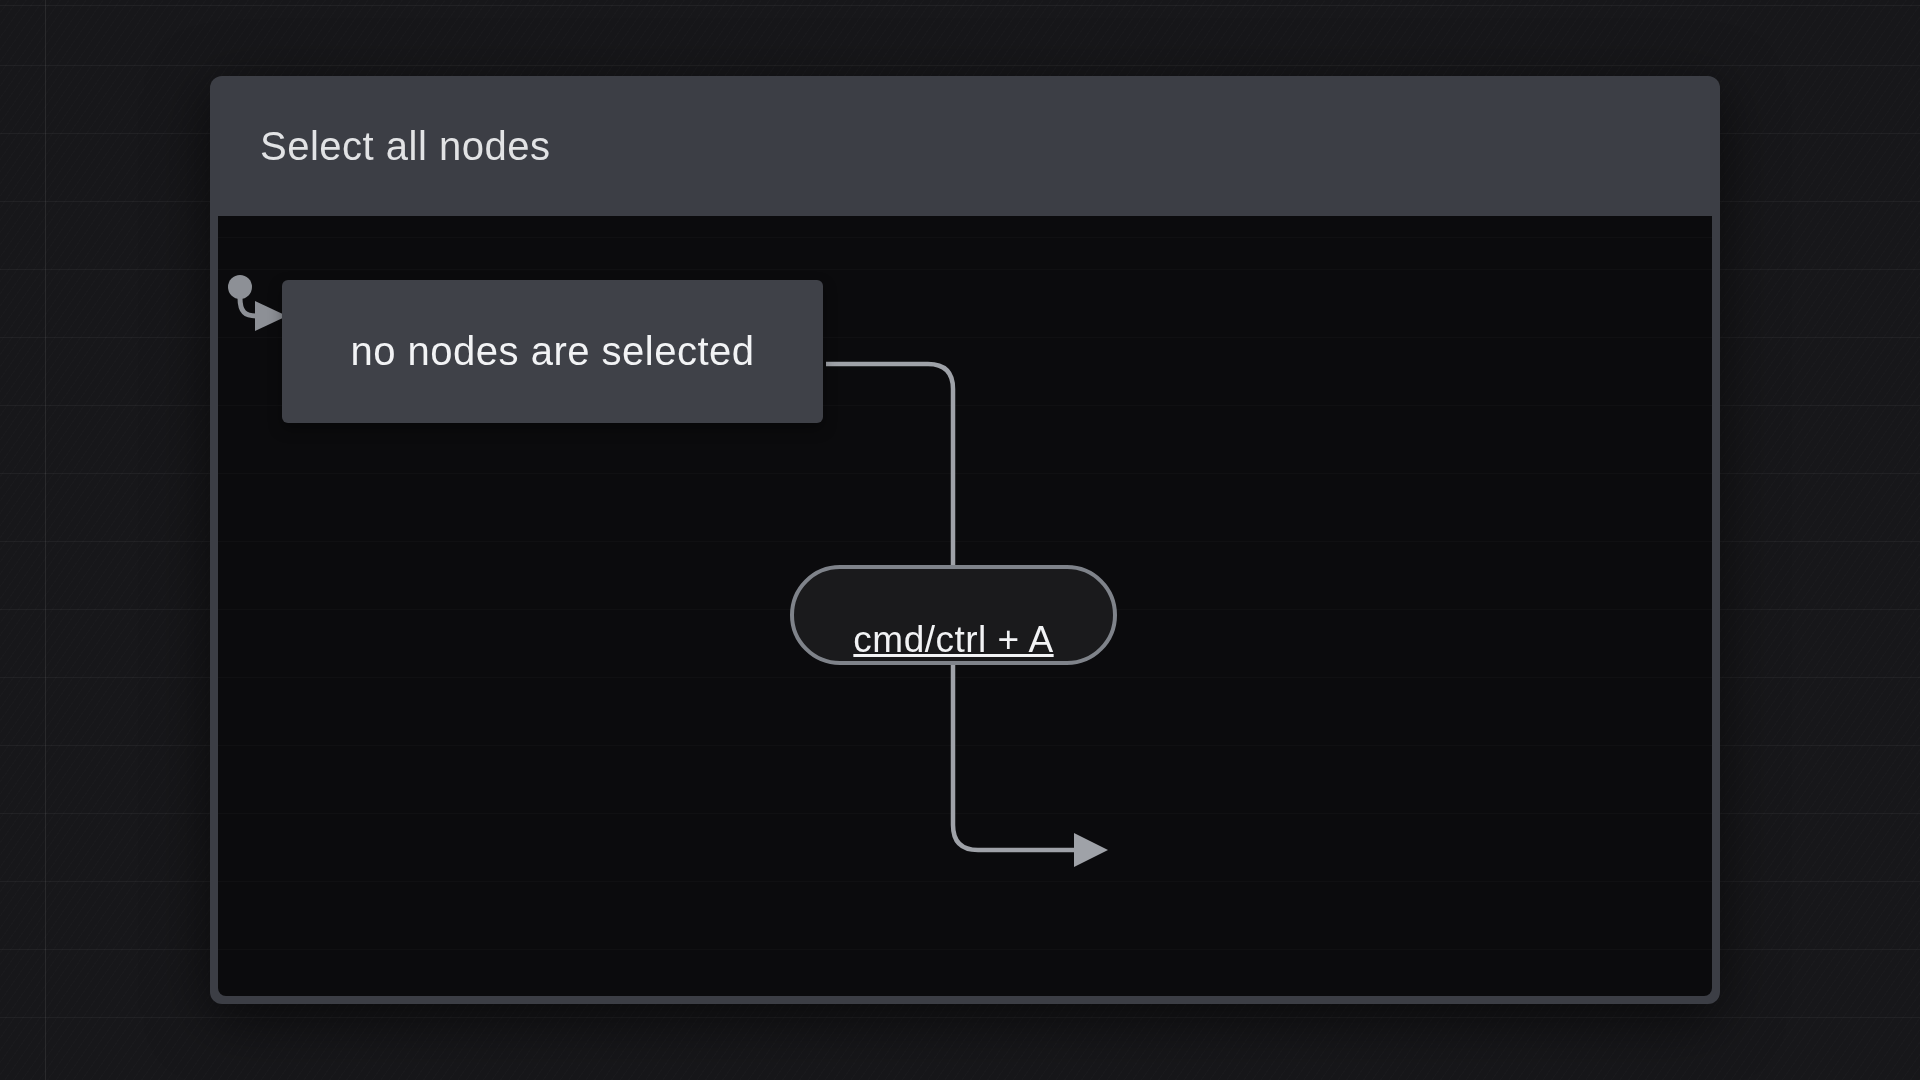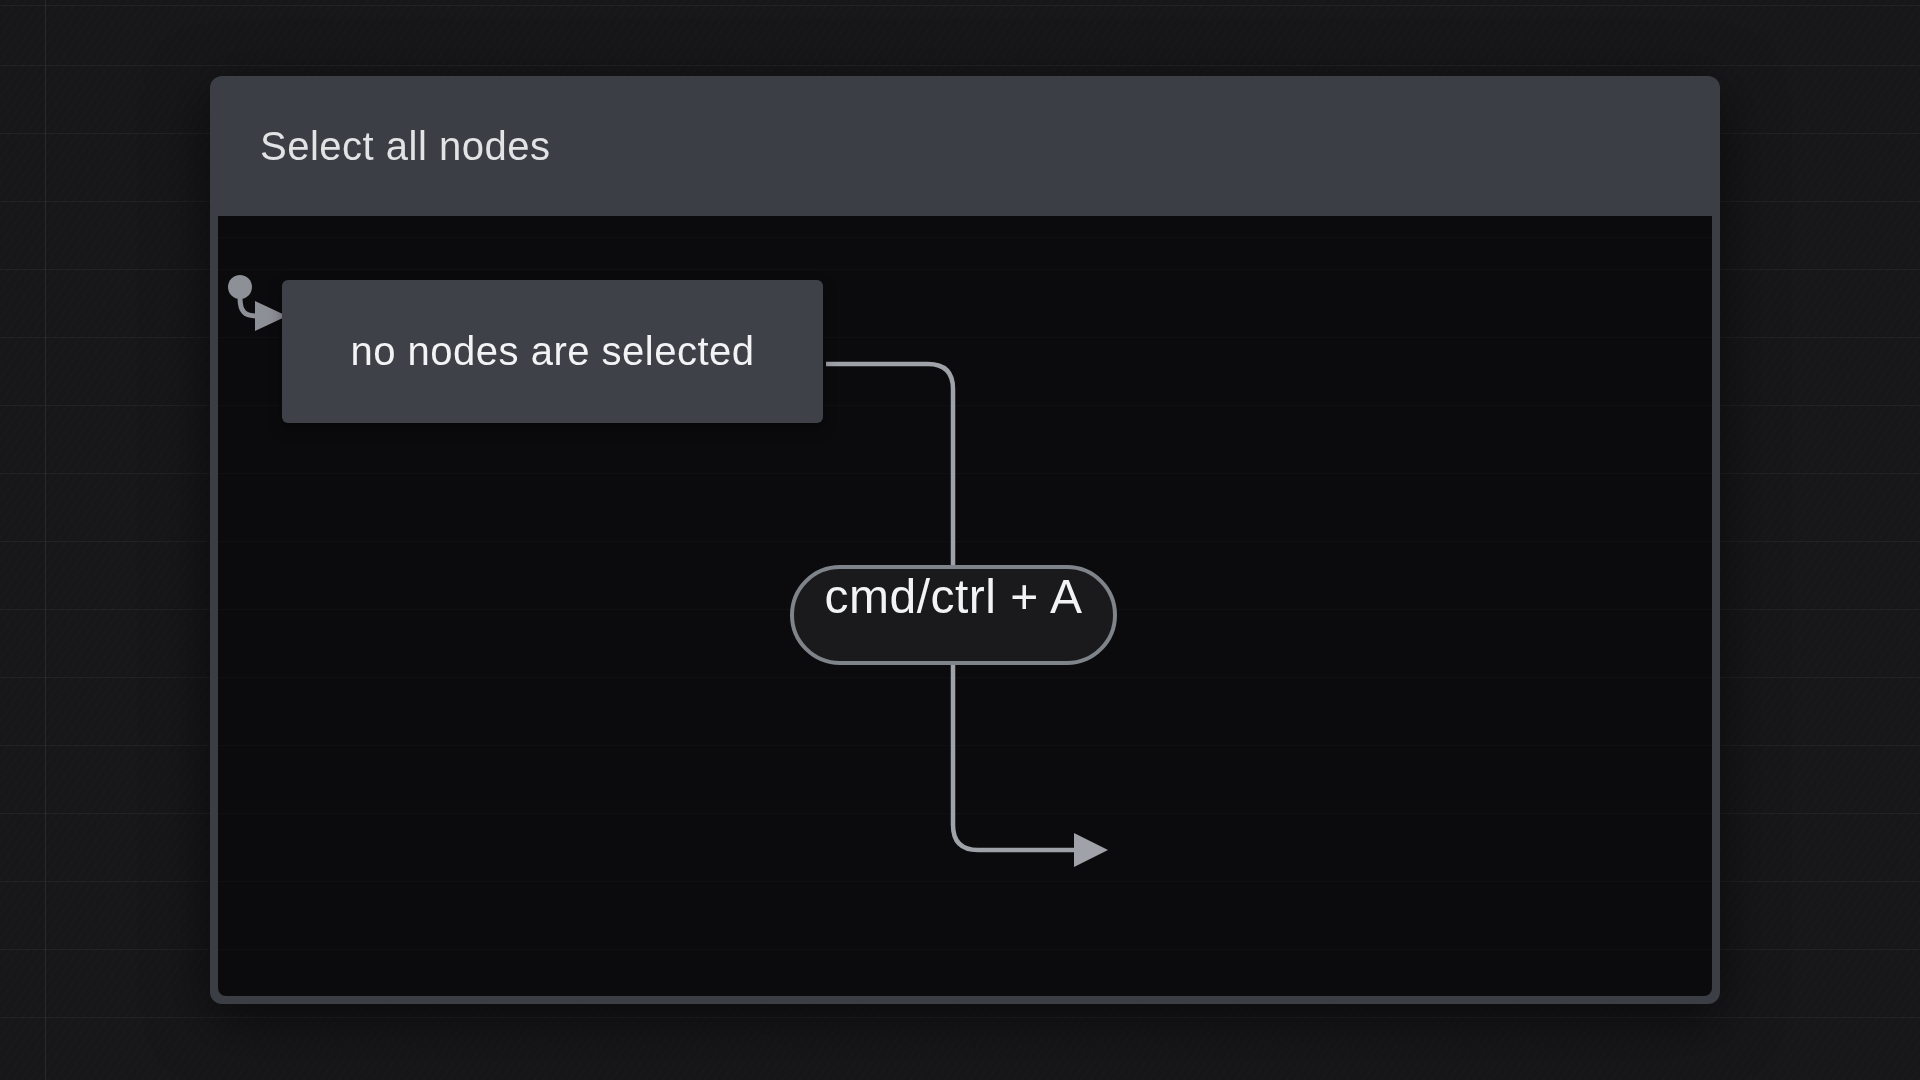--- a/index.html
+++ b/index.html
@@ -78,24 +78,25 @@
     box-shadow: 0 6px 14px rgba(0,0,0,0.35);
   }
   .node-start { left:64px; top:64px; width:541px; height:143px; }
   .node-end   { left:896px; top:579px; width:537px; height:142px; }
 
   .pill {
     position:absolute; left:572px; top:349px; width:327px; height:100px;
     background: var(--pill-bg, #1a1a1c);
     border: 4px solid var(--pill-border, #7f838a);
     border-radius:52px;
-    display:flex; align-items:flex-start; justify-content:center;
-    font-size:48px;
+    display:flex; align-items:flex-end; justify-content:center;
+    font-size:37px;
     letter-spacing:0.5px;
     color: var(--text-primary, #f2f3f5);
+    text-decoration: underline;
   }
 </style>
 </head>
 <body>
 
 <div class="app-bg">
   <div class="bg-vline"></div>
 
   <div class="modal">
 

